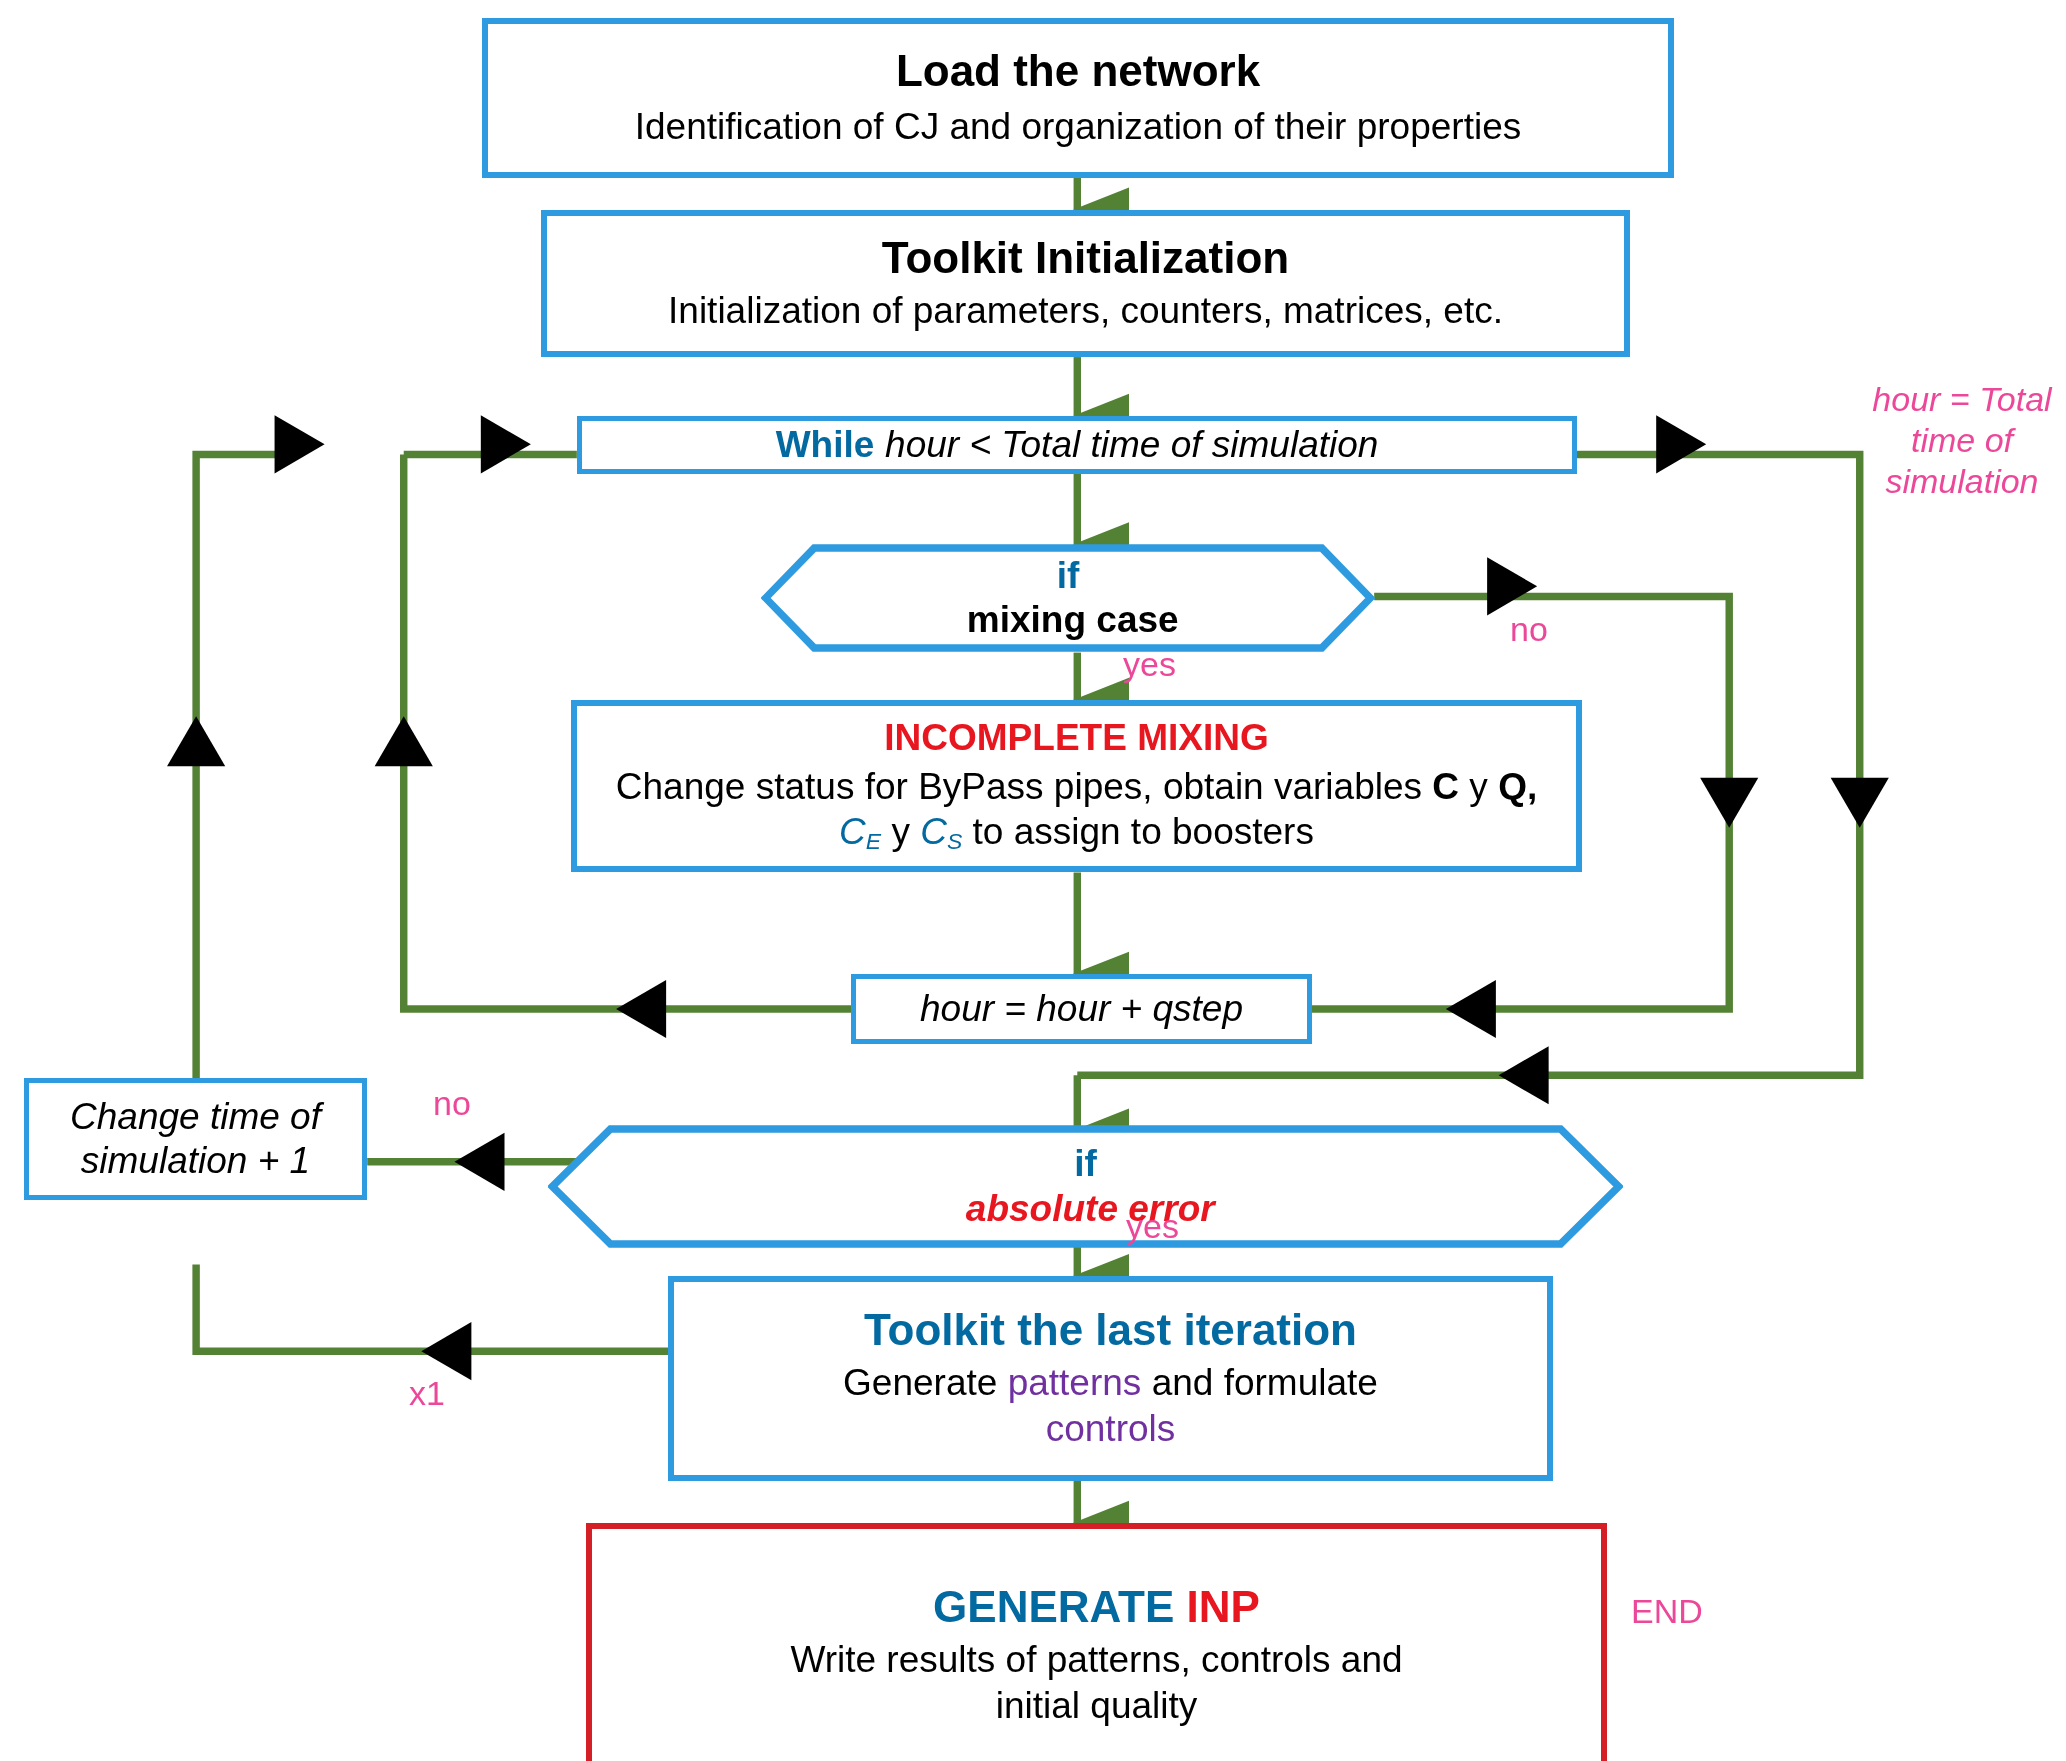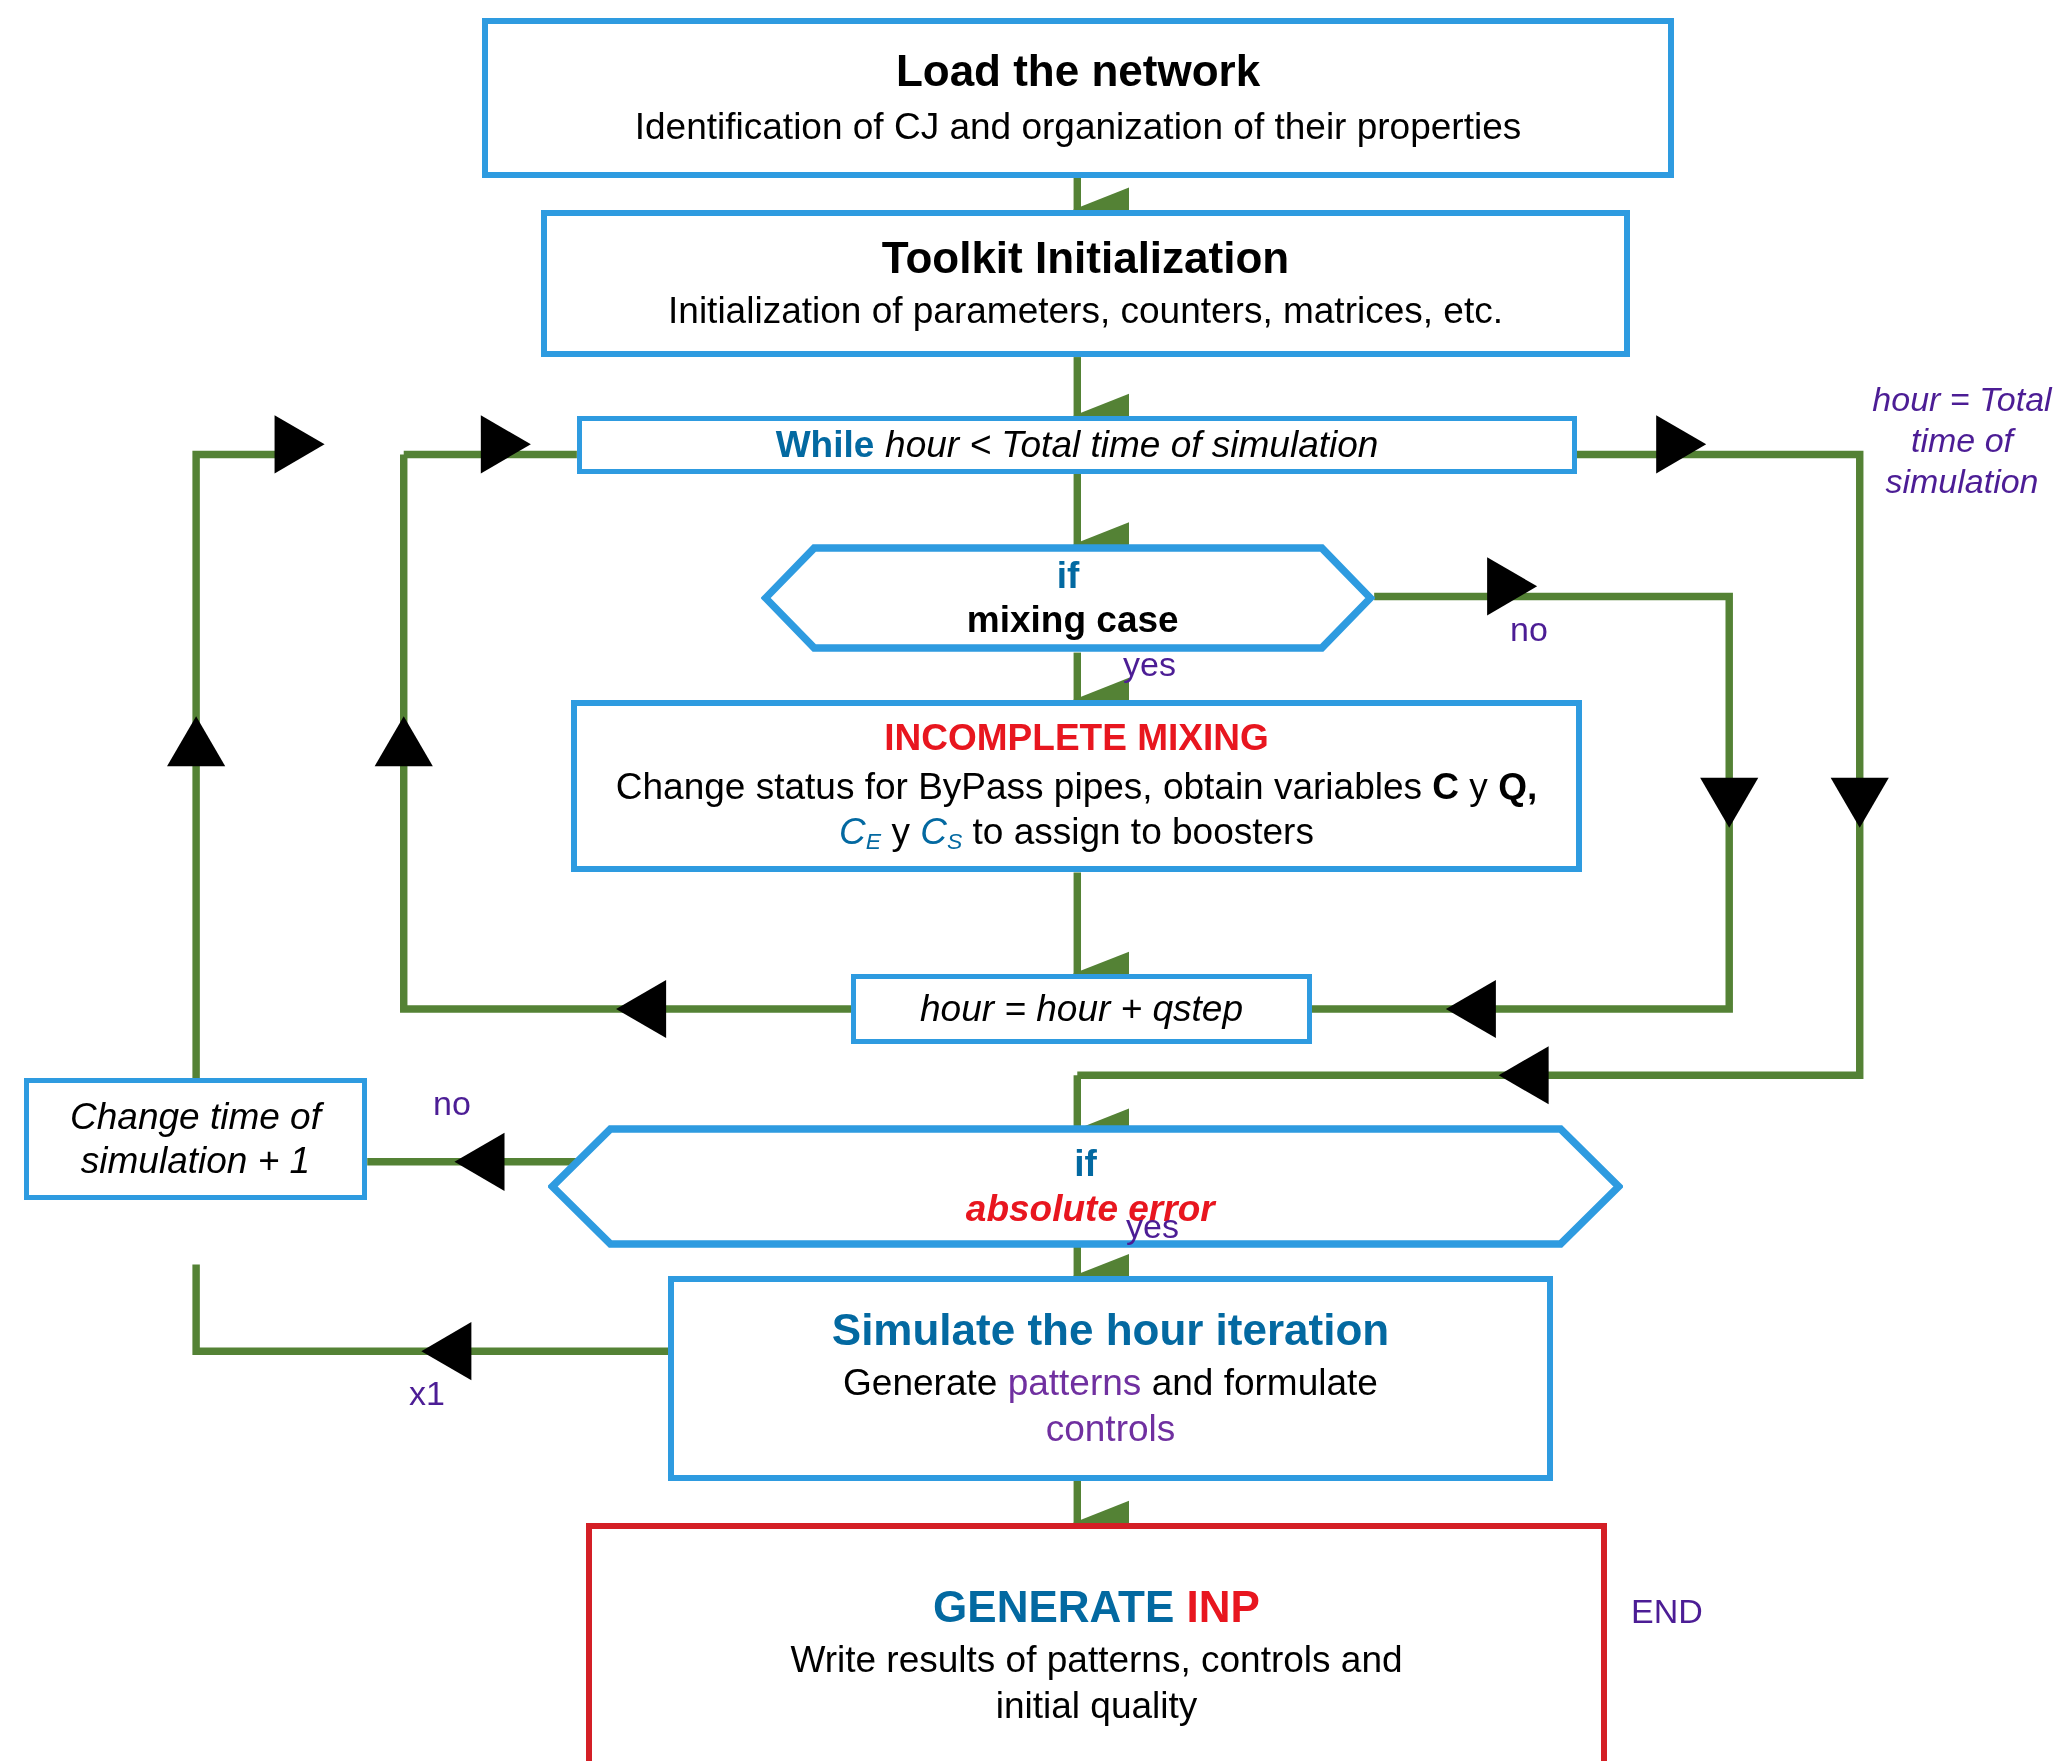--- a/index.html
+++ b/index.html
@@ -17,21 +17,21 @@
             justify-content:center;text-align:center;flex-direction:column;}
 
   .t-title{font-weight:bold;color:#000;}
   .t-body{color:#000;}
   .blue{color:#0369a1;}
   .red{color:#E8161F;}
   .purple{color:#7030A0;}
   .ital{font-style:italic;}
   .b{font-weight:bold;}
 
-  .flabel{position:absolute;color:#4c1d95;white-space:nowrap;}
+  .flabel{position:absolute;color:#ec4899;white-space:nowrap;}
   .flabel.multi{white-space:normal;text-align:center;}
 
   
   .fs-h1{font-size:44px;line-height:1.12;}
   .fs-p{font-size:37px;line-height:1.2;}
   .fs-lbl{font-size:34px;line-height:1.2;}
   sub{font-size:0.62em;vertical-align:-0.22em;}
 </style>
 </head>
 <body>
@@ -167,21 +167,21 @@
     <svg width="1075" height="123" viewBox="0 0 1590 182">
       <polygon points="92,6 1498,6 1584,91 1498,176 92,176 6,91" fill="#ffffff" stroke="#2E9BE0" stroke-width="11"></polygon>
     </svg>
     <div class="hexlabel">
       <span class="blue b fs-p">if</span>
       <span class="red b ital fs-p" style="margin-left:9.5px;">absolute error</span>
     </div>
   </div>
 
   <div class="node rect" style="left:668px;top:1276px;width:885px;height:205px;padding:4px 15px;">
-    <div class="blue b fs-h1">Simulate the hour iteration</div>
+    <div class="blue b fs-h1">Toolkit the last iteration</div>
     <div class="t-body fs-p" style="margin-top:6.8px;">
       <span>Generate </span><span class="purple">patterns</span><span> and formulate</span>
     </div>
     <div class="purple fs-p" style="margin-top:1.4px;">controls</div>
   </div>
 
   <div class="node rect red" style="left:586px;top:1523px;width:1021px;height:265px;padding:4px 15px;">
     <div class="fs-h1 b">
       <span class="blue">GENERATE </span><span class="red">INP</span>
     </div>

